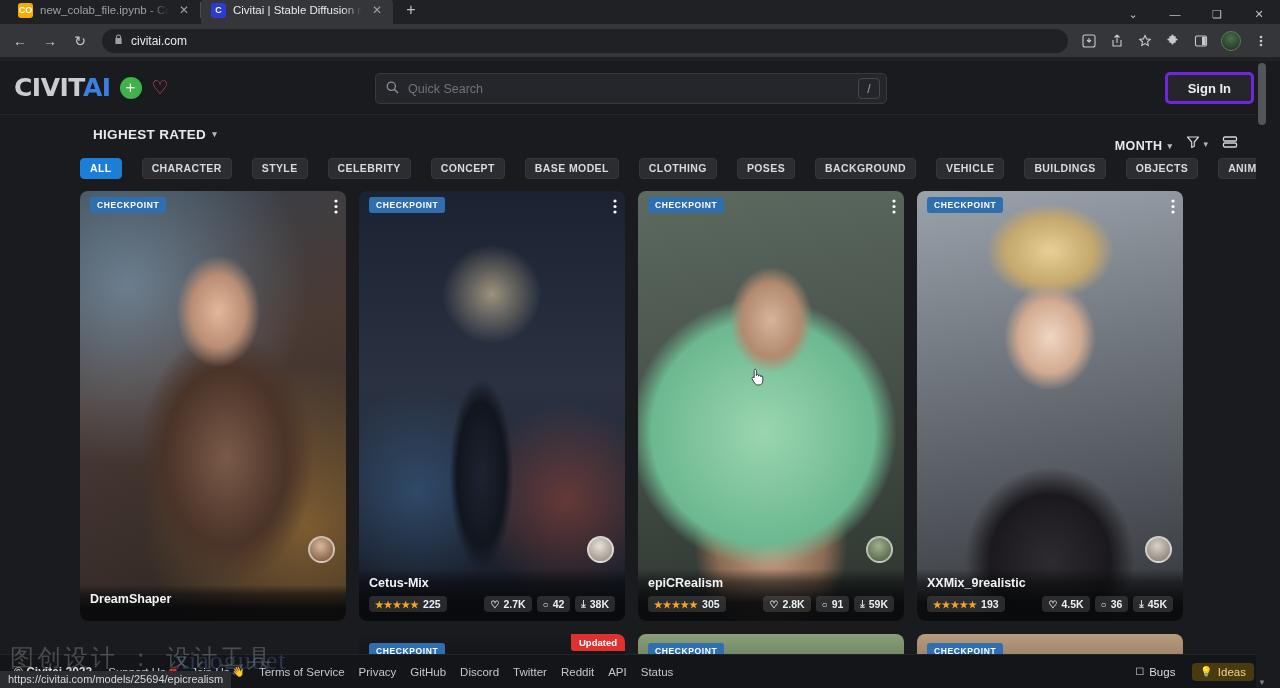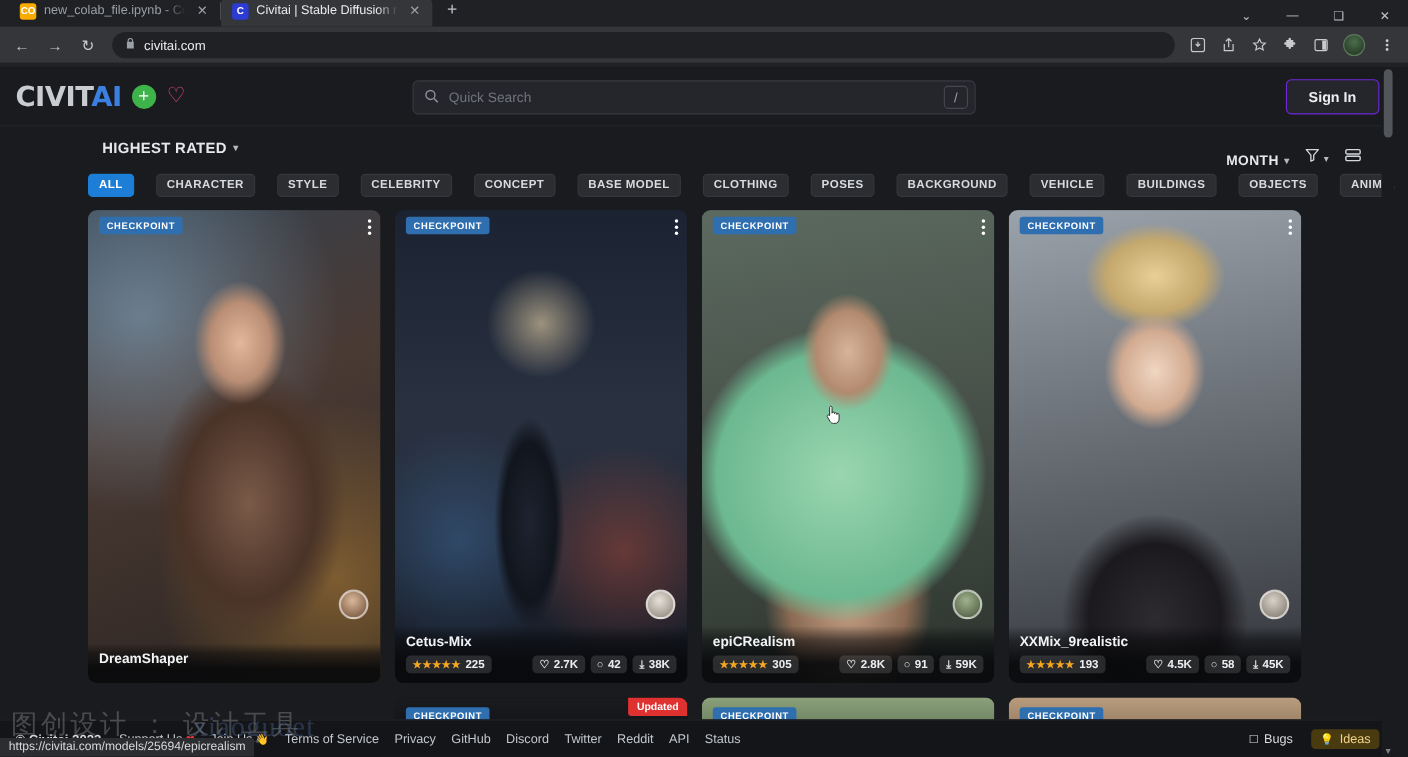--- a/index.html
+++ b/index.html
@@ -124,21 +124,21 @@
   .searchwrap .sico { color: #8b8f96; font-size: 13px; margin-right: 9px; }
   .searchwrap .sph { flex: 1 1 auto; color: #6f737a; font-size: 12.5px; }
   .slashkey {
     width: 22px; height: 21px; border: 1px solid #45484e; border-radius: 4px;
     color: #9aa0a6; font-size: 12px;
     display: flex; align-items: center; justify-content: center;
   }
   .signin {
     position: absolute; right: 14px; top: 11px;
     height: 32px; padding: 0 20px;
-    background: #25262b; border: 1px solid #6d28d9; border-radius: 5px;
+    background: #25262b; border: 3px solid #6d28d9; border-radius: 5px;
     color: #eceef0; font-size: 13px; font-weight: 700;
     display: flex; align-items: center;
   }
 
   
   .subnav {
     height: 38px; display: flex; align-items: center;
     padding: 0 14px 0 80px; position: relative;
   }
   .navtabs { display: flex; align-items: center; }
@@ -580,21 +580,21 @@
               <span class="stars">★★★★★</span>
               <span>193</span>
             </div>
             <div class="pillgrp">
               <div class="pill">
                 <span class="gi">♡</span>
                 <span>4.5K</span>
               </div>
               <div class="pill">
                 <span class="gi">○</span>
-                <span>58</span>
+                <span>36</span>
               </div>
               <div class="pill">
                 <span class="gi">⤓</span>
                 <span>45K</span>
               </div>
             </div>
           </div>
         </div>
       </div>
 

